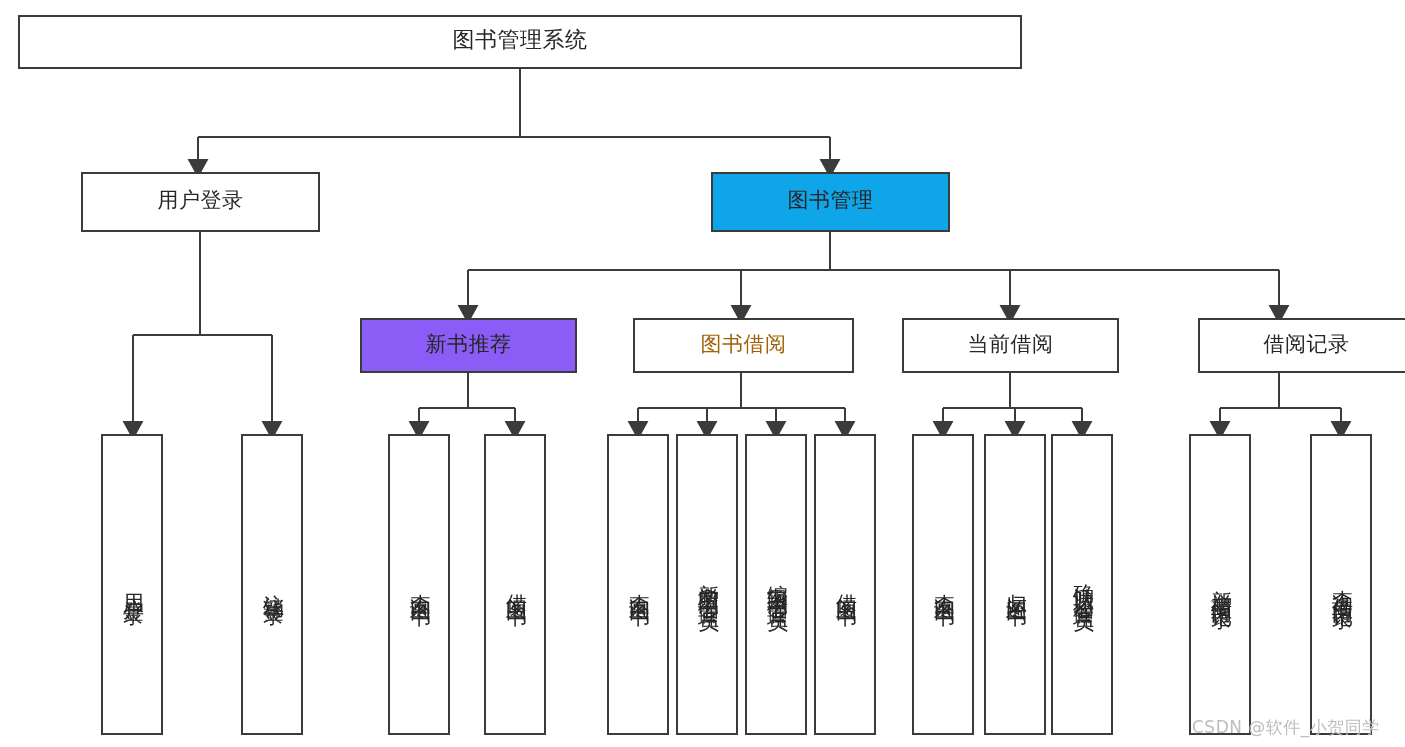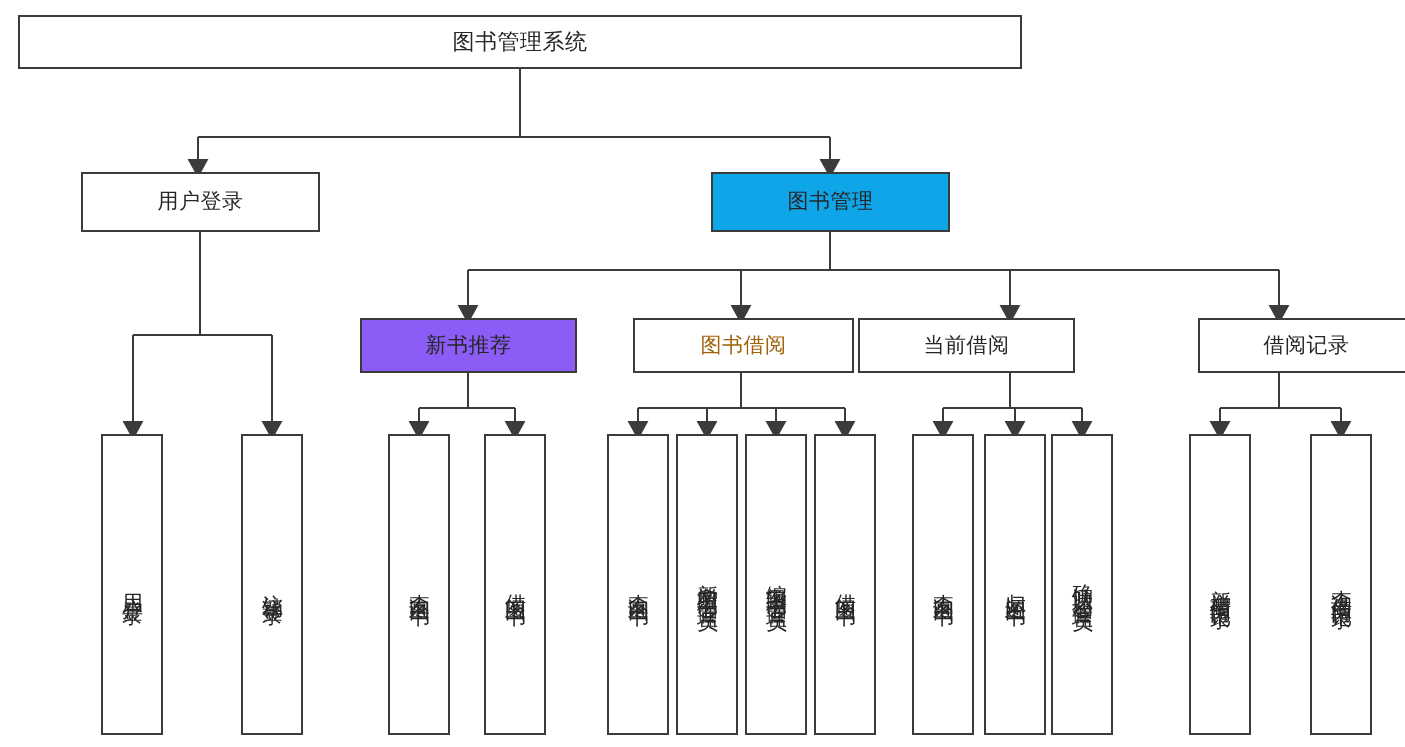--- a/index.html
+++ b/index.html
@@ -34,20 +34,21 @@
     display: flex;
     align-items: center;
     justify-content: center;
     color: #262626;
   }
   .node .label {
     display: block;
     text-align: right;
     line-height: 1.12;
     white-space: pre;
+    font-family: Liberation Mono, monospace;
   }
   
   .node.horiz .label {
     font-size: 21px;
     letter-spacing: 0.5px;
   }
   .node.root .label {
     font-size: 22px;
   }
   
@@ -138,21 +139,21 @@
   <div class="node horiz" style="left: 711px; top: 172px; width: 239px; height: 60px; border-color: rgb(59, 59, 59); background: #0ea5e9; color: rgb(38, 38, 38);">
     <span class="label">图书管理</span>
   </div>
 
   <div class="node horiz" style="left: 360px; top: 318px; width: 217px; height: 55px; border-color: rgb(59, 59, 59); background: #8b5cf6; color: rgb(38, 38, 38);">
     <span class="label">新书推荐</span>
   </div>
   <div class="node horiz" style="left: 633px; top: 318px; width: 221px; height: 55px; border-color: rgb(59, 59, 59); background: rgb(255, 255, 255); color: #a16207;">
     <span class="label">图书借阅</span>
   </div>
-  <div class="node horiz" style="left: 858px; top: 318px; width: 217px; height: 55px; border-color: rgb(59, 59, 59); background: rgb(255, 255, 255); color: rgb(38, 38, 38);">
+  <div class="node horiz" style="left: 902px; top: 318px; width: 217px; height: 55px; border-color: rgb(59, 59, 59); background: rgb(255, 255, 255); color: rgb(38, 38, 38);">
     <span class="label">当前借阅</span>
   </div>
   <div class="node horiz" style="left: 1171px; top: 318px; width: 217px; height: 55px; border-color: rgb(59, 59, 59); background: rgb(255, 255, 255); color: rgb(38, 38, 38); margin-left: 27px;">
     <span class="label">借阅记录</span>
   </div>
 
   <div class="node vert" style="left: 101px; top: 434px; width: 62px; height: 301px; border-color: rgb(59, 59, 59); background: rgb(255, 255, 255); color: rgb(38, 38, 38);">
     <span class="label">用户登录</span>
   </div>
   <div class="node vert" style="left: 241px; top: 434px; width: 62px; height: 301px; border-color: rgb(59, 59, 59); background: rgb(255, 255, 255); color: rgb(38, 38, 38);">
@@ -185,14 +186,15 @@
   <div class="node vert" style="left: 1051px; top: 434px; width: 62px; height: 301px; border-color: rgb(59, 59, 59); background: rgb(255, 255, 255); color: rgb(38, 38, 38);">
     <span class="label">确认归还（管理员）</span>
   </div>
   <div class="node vert" style="left: 1189px; top: 434px; width: 62px; height: 301px; border-color: rgb(59, 59, 59); background: rgb(255, 255, 255); color: rgb(38, 38, 38);">
     <span class="label">新增借阅记录</span>
   </div>
   <div class="node vert" style="left: 1310px; top: 434px; width: 62px; height: 301px; border-color: rgb(59, 59, 59); background: rgb(255, 255, 255); color: rgb(38, 38, 38);">
     <span class="label">查询借阅记录</span>
   </div>
 
+  <div class="watermark" style="left: 1192px; top: 716px; color: rgb(189, 189, 189);">CSDN @软件_小贺同学</div>
 
 </div>
 
 </body></html>

